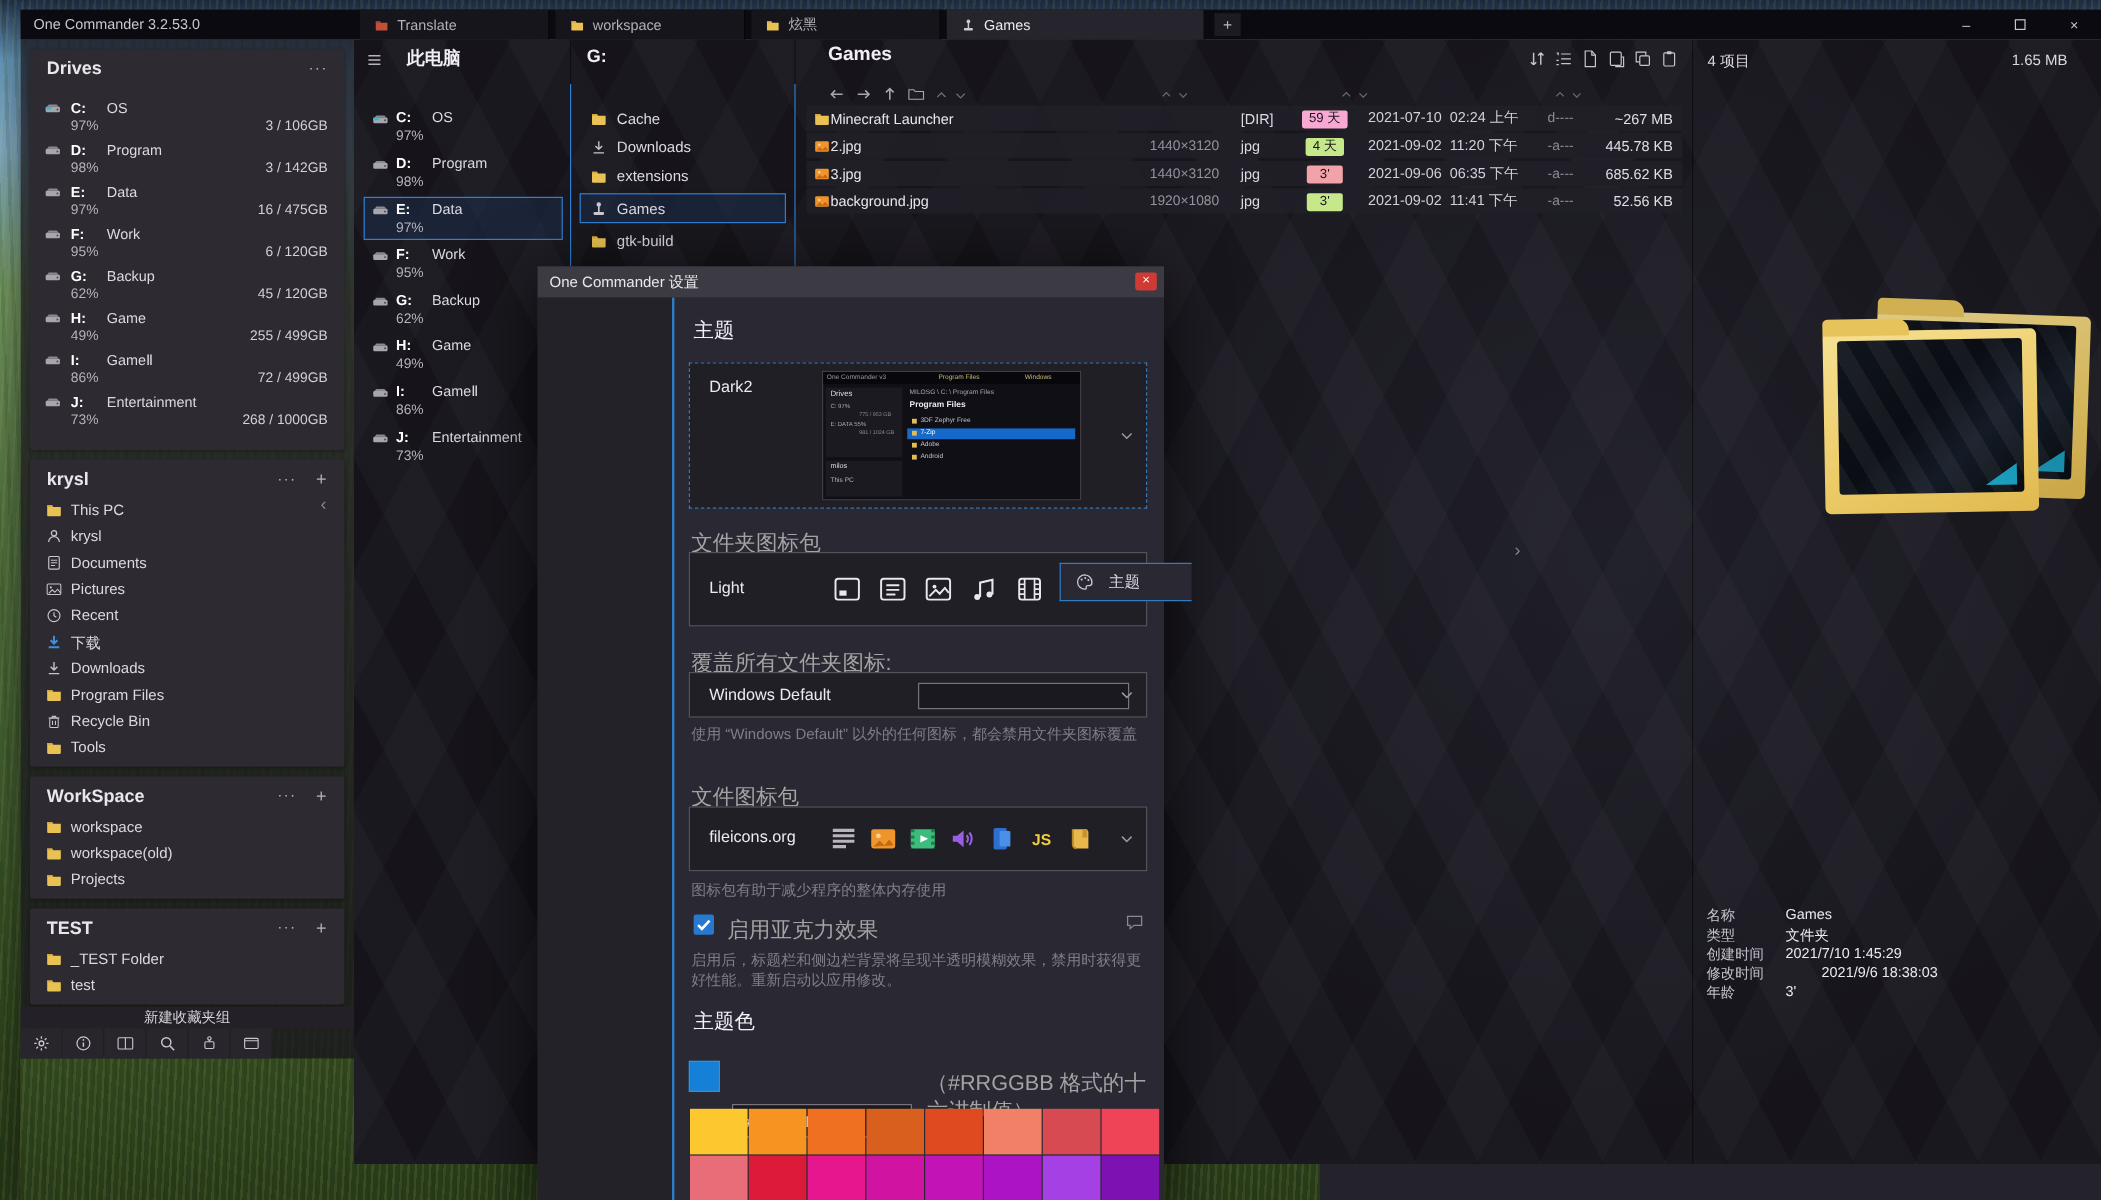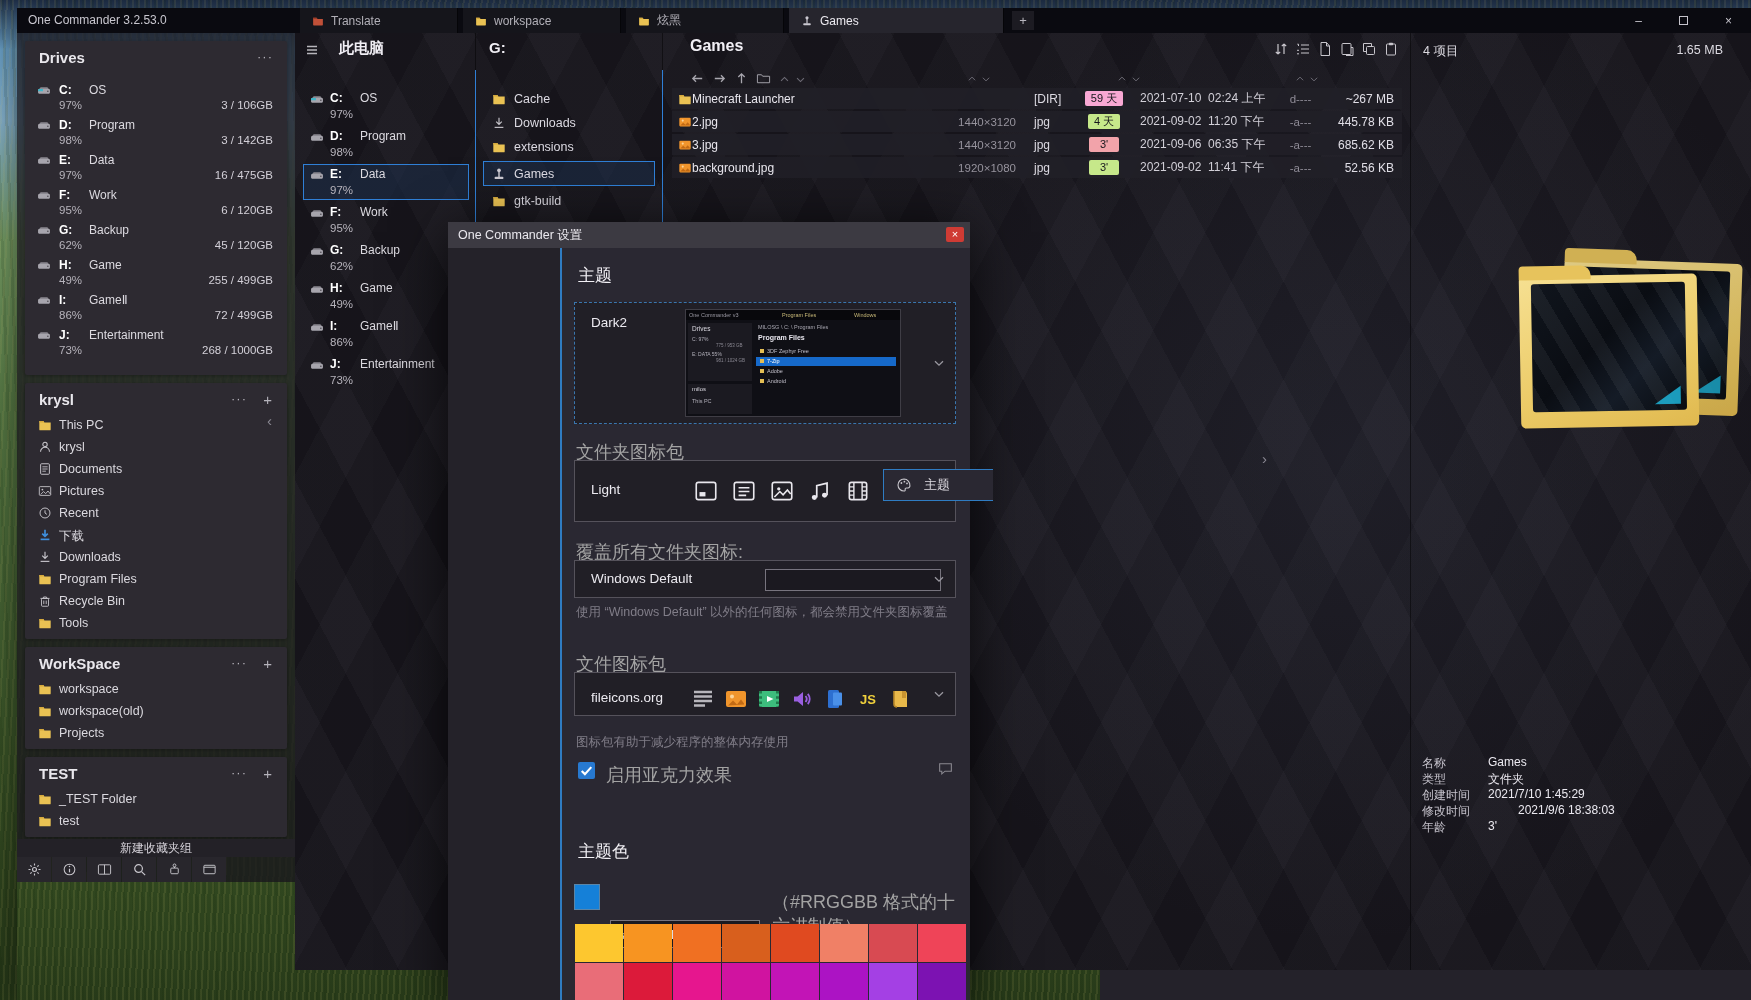--- a/index.html
+++ b/index.html
@@ -1040,21 +1040,21 @@
           <div class="dlg-input" style="left:190px;top:8px;width:176px;height:22px;"></div>
           <span class="chev ic">
               <svg viewBox="0 0 16 16" fill="none">
                 <path d="M4 6.2l4 4 4-4" stroke="#9a98a0" stroke-width="1.3"></path>
               </svg>
             </span>
         </div>
         <div class="hint" style="top:356px;">使用 “Windows Default” 以外的任何图标，都会禁用文件夹图标覆盖</div>
 
         <div class="sec-label" style="left:14px;top:404px;">文件图标包</div>
-        <div class="sel-box" style="top:424px;height:44px;">
+        <div class="sel-box" style="top:424px;height:54px;">
           <span class="box-label" style="top:17px;">fileicons.org</span>
           <div class="iconrow" id="file-pack-icons" style="left:116px;top:14px;gap:9px;">
               <span class="ic" style="width: 24px; height: 24px;">
                 <svg viewBox="0 0 24 24" fill="none">
                   <path d="M3 5h18M3 9.5h18M3 14h18M3 18.5h11" stroke="#b8b6bc" stroke-width="2.6"></path>
                 </svg>
               </span>
               <span class="ic" style="width: 24px; height: 24px;">
                 <svg viewBox="0 0 24 24" fill="none">
                   <rect x="2" y="4" width="20" height="16" rx="2" fill="#f0952c"></rect>
@@ -1104,20 +1104,21 @@
 
         <div class="cb" style="left:16px;top:514px;" id="acrylic-cb"><svg viewBox="0 0 16 16" fill="none">
               <path d="M3.5 8.4l3 3 6-6.6" stroke="#fff" stroke-width="2"></path>
             </svg></div>
         <div class="sec-label" style="left:44px;top:515px;">启用亚克力效果</div>
         <span class="ic" style="position:absolute;right:16px;top:512px;width:17px;height:17px;" id="comment-ic">
             <svg viewBox="0 0 16 16" fill="none">
               <path d="M2.5 3.5h11v7h-6l-3 2.6v-2.6h-2z" stroke="#8a8890"></path>
             </svg>
           </span>
+        <div class="hint" style="top:544px;">启用后，标题栏和侧边栏背景将呈现半透明模糊效果，禁用时获得更好性能。重新启动以应用修改。</div>
 
         <h1 class="dlg-h" style="left:16px;top:592px;">主题色</h1>
         <div class="swatch-cur" style="left:12px;top:636px;"></div>
         <div class="dlg-input" style="left:48px;top:635px;width:150px;height:28px;margin-top:37px;">#FF0078D7</div>
         <div class="sec-label" style="left:210px;top:642px;">（#RRGGBB 格式的十六进制值）</div>
         <div class="pal" style="left:13px;top:676px;" id="palette">
             <div style="background: rgb(253, 199, 47);"></div>
             <div style="background: rgb(247, 148, 33);"></div>
             <div style="background: rgb(240, 112, 34);"></div>
             <div style="background: rgb(216, 95, 29);"></div>

